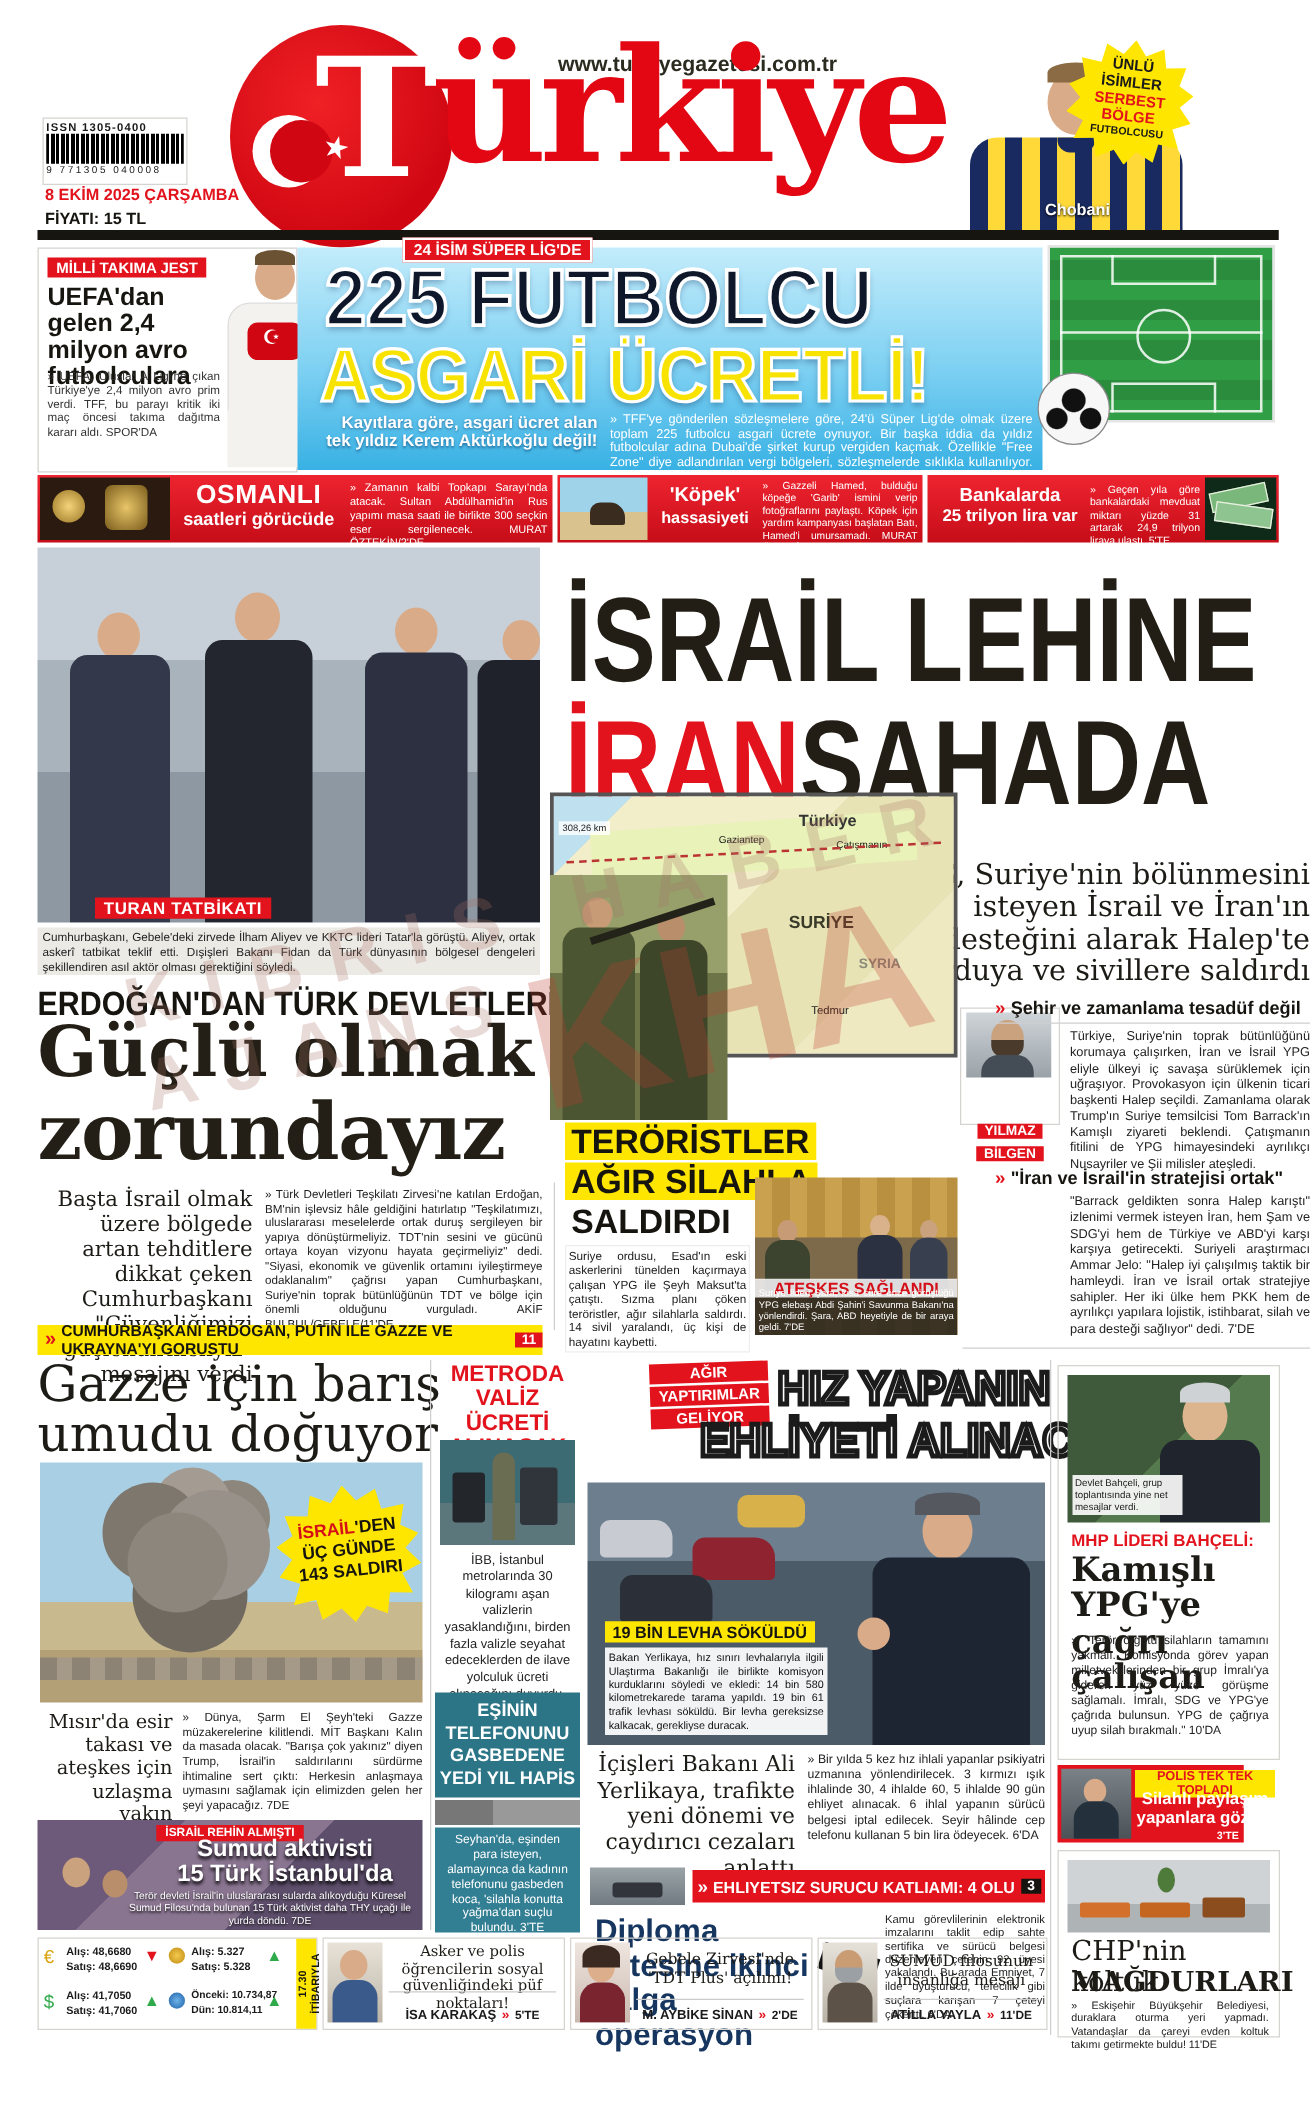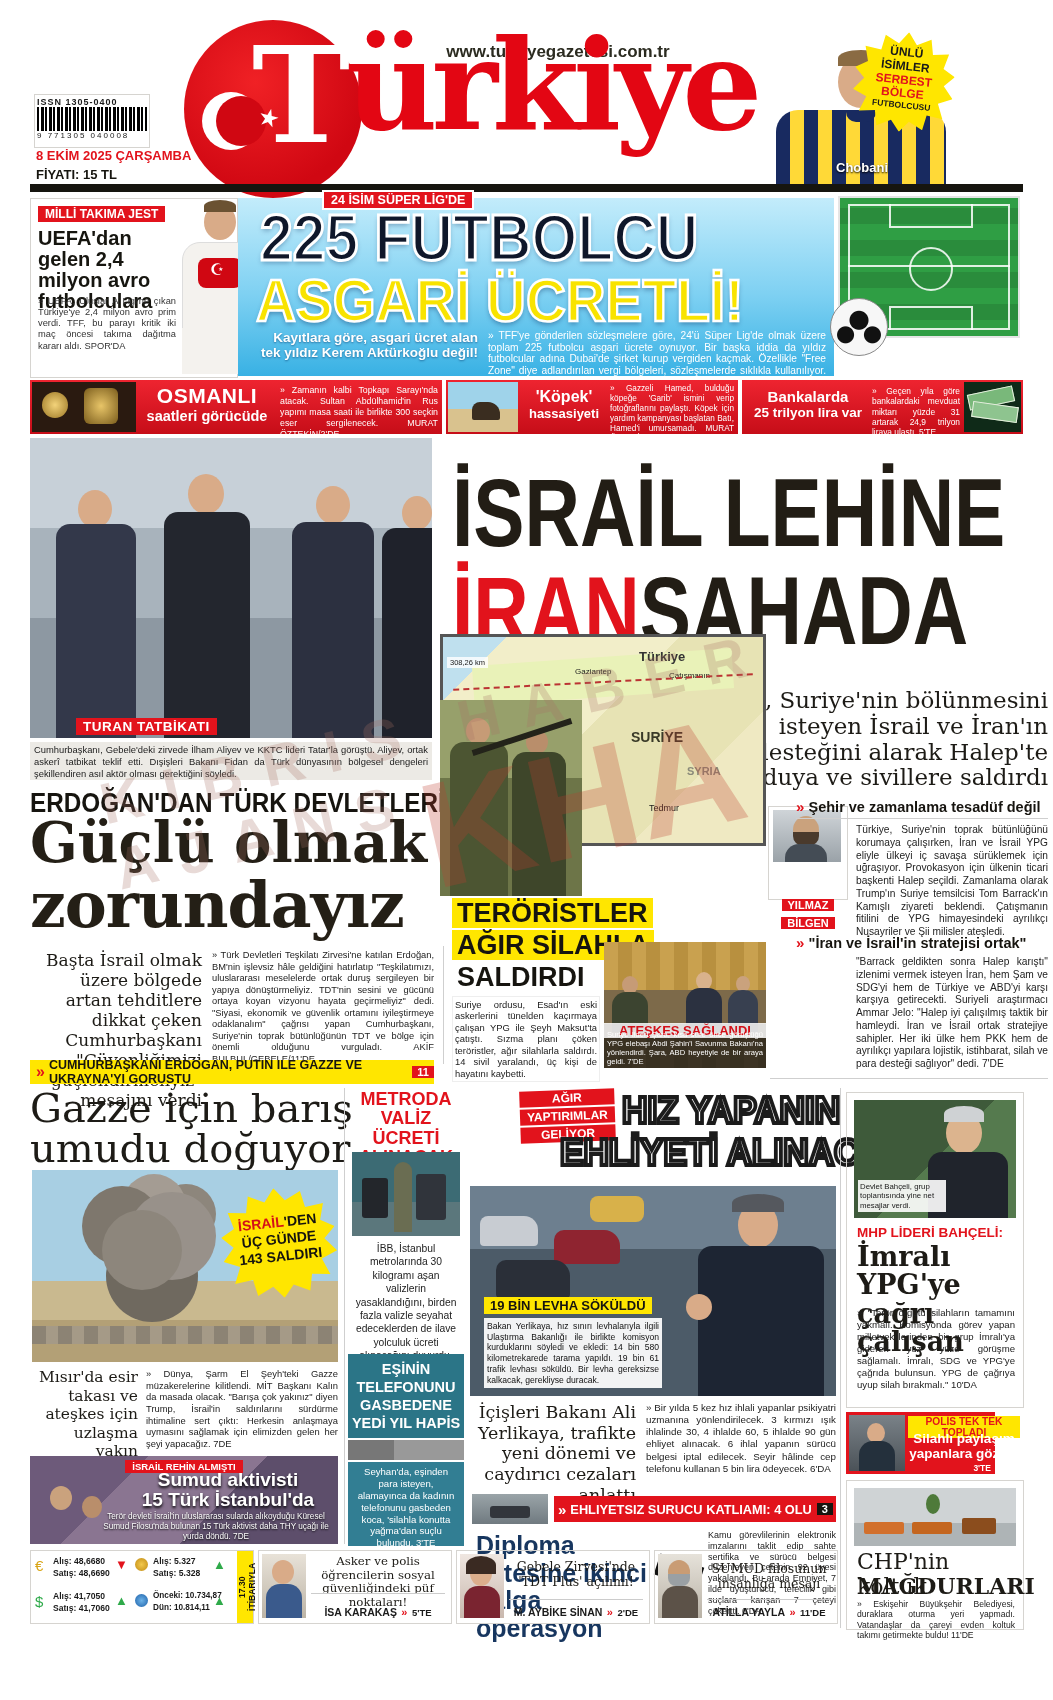--- a/index.html
+++ b/index.html
@@ -363,21 +363,21 @@
   <div class="vline" style="left:840px;top:1088px;height:540px"></div>
   <div class="a box" style="left:846px;top:1092px;width:176px;height:314px">
     <div class="ph" style="left:7px;top:7px;width:162px;height:118px;background:linear-gradient(135deg,#3e5a3a 0 50%,#557a4e 50% 100%)">
       <div class="head" style="left:92px;top:12px;width:36px;height:42px;background:#dcb48e"></div>
       <div class="a" style="left:90px;top:6px;width:40px;height:16px;border-radius:50% 50% 0 0;background:#cfd2d4"></div>
       <div class="fig" style="left:74px;top:52px;width:80px;height:66px;background:#20242c"></div>
       <div class="a" style="left:4px;bottom:6px;width:84px;background:rgba(255,255,255,.9);font-size:7.8px;line-height:1.2;padding:2px">Devlet Bahçeli, grup toplantısında yine net mesajlar verdi.</div>
     </div>
     <div class="b" style="position:absolute;left:10px;top:132px;color:#e2131c;font-size:13.5px">MHP LİDERİ BAHÇELİ:</div>
     <div class="ser b" style="position:absolute;left:10px;top:150px;font-size:27px;line-height:1.05;color:#1d1b16">
-      <div>İmralı YPG'ye</div>
+      <div>Kamışlı YPG'ye</div>
       <div class="b">çağrı çalışan</div>
     </div>
     <div class="j" style="position:absolute;left:10px;top:214px;width:158px;font-size:9.6px;line-height:1.26;color:#222">» "Terör örgütü silahların tamamını yakmalı. Komisyonda görev yapan milletvekillerinden bir grup İmralı'ya giderek yüz yüze görüşme sağlamalı. İmralı, SDG ve YPG'ye çağrıda bulunsun. YPG de çağrıya uyup silah bırakmalı." 10'DA</div>
   </div>
 
   <div class="a" style="left:846px;top:1412px;width:149px;height:62px;background:#e2131c">
     <div class="ph" style="left:3px;top:3px;width:56px;height:56px;background:linear-gradient(180deg,#7a8288,#4b5258)">
       <div class="head" style="left:18px;top:8px;width:18px;height:20px"></div>
       <div class="fig" style="left:10px;top:26px;width:36px;height:30px;background:#24303c"></div>
     </div>

